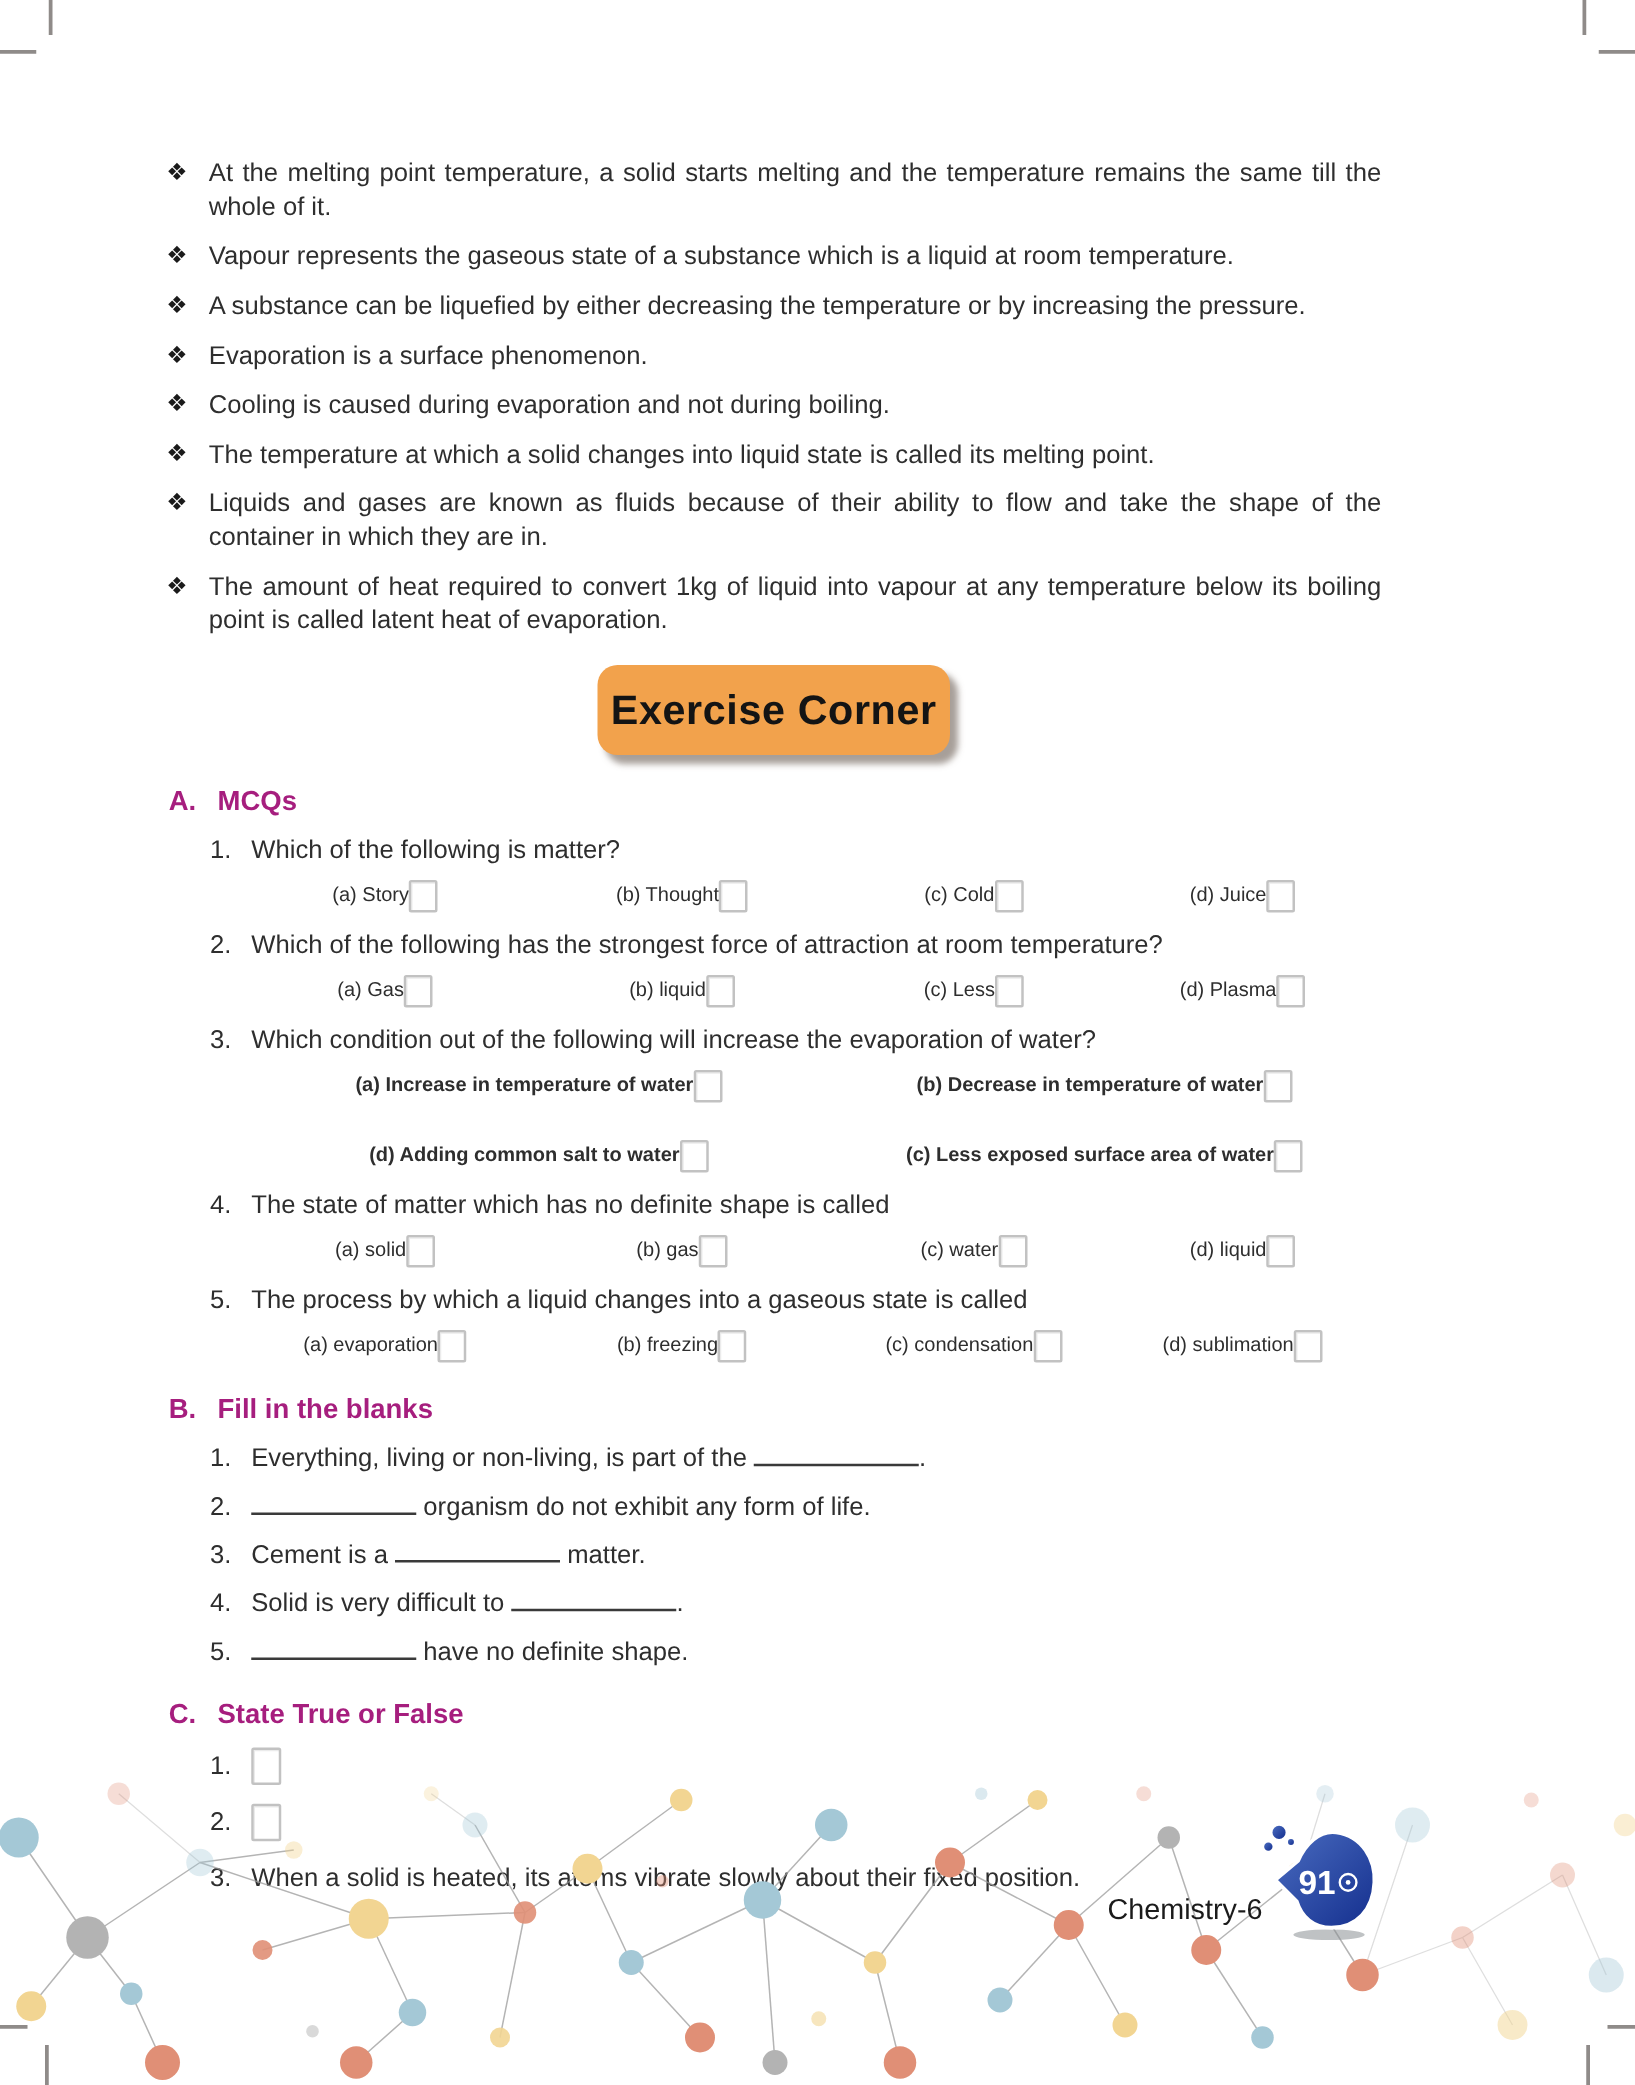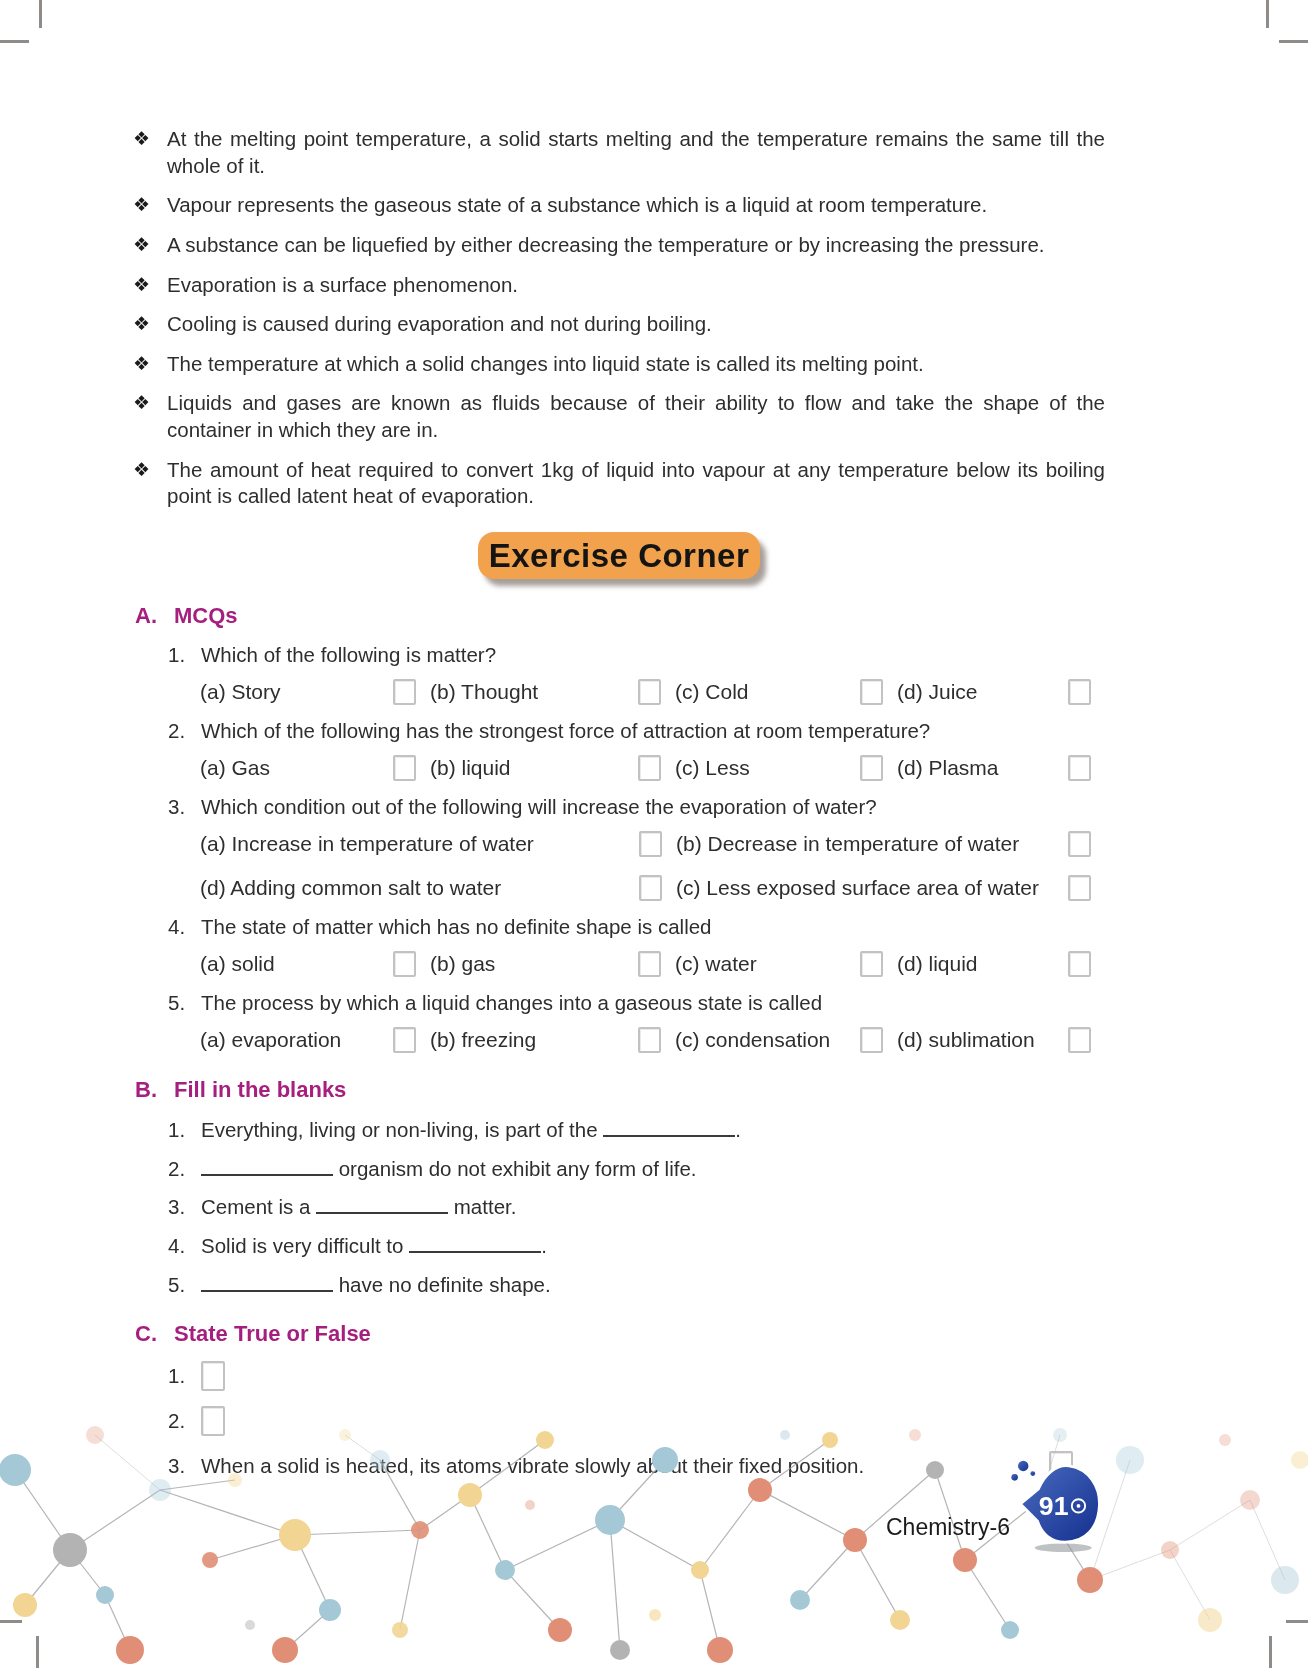--- a/index.html
+++ b/index.html
@@ -8,35 +8,35 @@
   
   .cm{position:absolute;background:#8f8b89;}
   
   .content{position:absolute;left:133px;top:126px;width:972px;}
   
   .summary{list-style:none;margin:0;padding:0;}
   .bullet-item{display:flex;gap:17px;margin-bottom:13px;font-size:20.5px;line-height:1.3;
                text-align:justify;color:#2e2e2e;}
   .bullet-glyph{flex-shrink:0;color:#1a1a1a;font-size:19px;line-height:1.4;}
   
-  .banner{width:282px;height:47px;margin:22px auto 4px auto;background:#f2a24c;
+  .banner{width:282px;height:72px;margin:22px auto 4px auto;background:#f2a24c;
           border-radius:16px;display:flex;align-items:center;justify-content:center;
           box-shadow:6px 7px 5px rgba(95,80,70,0.55);}
   .banner span{font-size:33px;font-weight:800;color:#141414;letter-spacing:.5px;}
   
   .section-heading{display:flex;gap:17px;margin:24px 0 14px 2px;font-size:22px;
                    font-weight:bold;color:#a61e7e;}
   
   .q-line{display:flex;gap:0;margin:14px 0 12px 35px;font-size:20.5px;color:#2e2e2e;}
   .num{width:33px;flex-shrink:0;}
   .opts{display:grid;margin:0 0 12px 67px;}
   .opts-4{grid-template-columns:230px 245px 222px 208px;}
-  .opts-2{grid-template-columns:476px 429px;row-gap:18px;}
-  .opt{display:flex;justify-content:space-between;align-items:center;padding-right:14px;
-       font-size:21px;color:#2e2e2e;}
+  .opts-2{grid-template-columns:476px 429px;row-gap:30px;font-weight:bold;}
+  .opt{display:flex;justify-content:center;align-items:center;padding-right:14px;
+       font-size:16px;color:#2e2e2e;}
   .checkbox{display:inline-block;width:19px;height:22px;background:#fff;
             border:2px solid #c2c2c2;border-radius:2px;
             box-shadow:inset 1px 1px 0 rgba(0,0,0,0.08);flex-shrink:0;}
   .checkbox.tall{width:20px;height:26px;}
   
   .fill-line{display:flex;margin:0 0 13px 35px;font-size:20.5px;color:#2e2e2e;line-height:1.25;}
   .blank{display:inline-block;width:132px;border-bottom:2px solid #3a3a3a;}
   
   .tf-line{display:flex;margin:0 0 15px 35px;width:905px;align-items:center;
            font-size:20.5px;color:#2e2e2e;}

